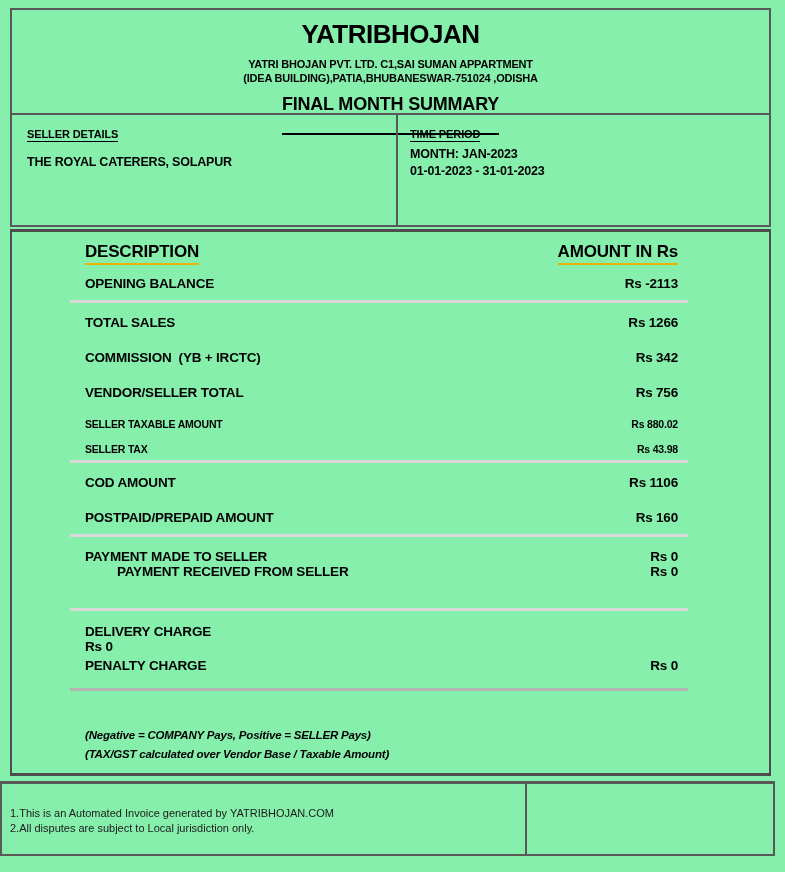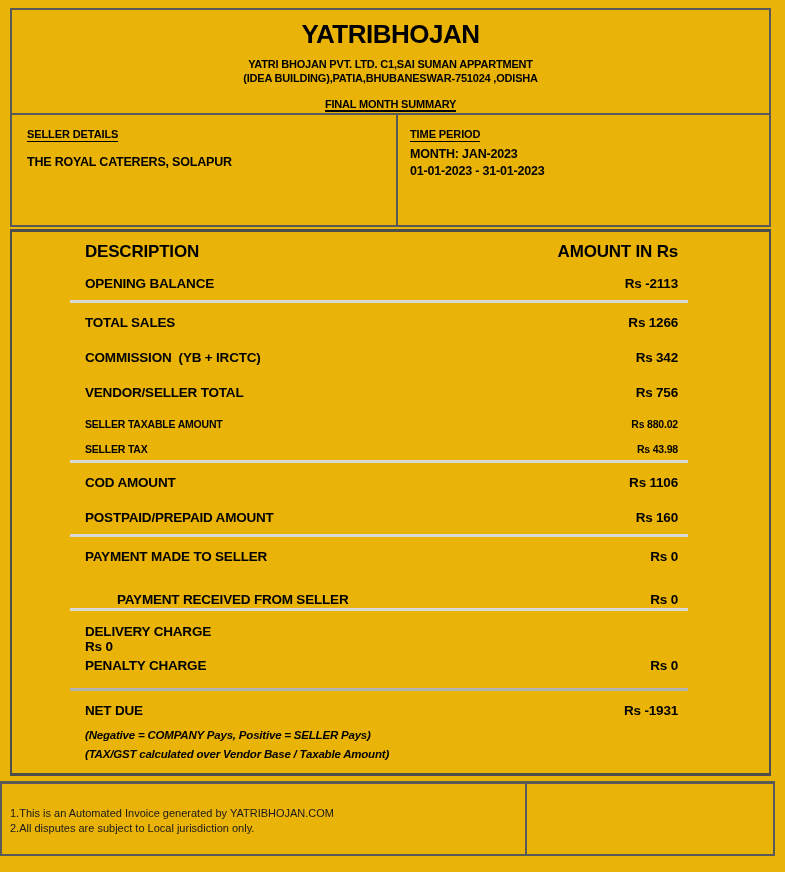--- a/index.html
+++ b/index.html
@@ -6,21 +6,21 @@
   html, body { background: #ffffff; }
   body {
     font-family: "Liberation Sans", sans-serif;
     color: #000000;
     width: 785px;
   }
   .page {
     position: relative;
     width: 785px;
     height: 872px;
-    background: #eab308;
+    background: #86efac;
     overflow: hidden;
   }
 
   
   .header-box {
     position: absolute;
     left: 10px; top: 8px;
     width: 761px; height: 107px;
     border: 2px solid #595959;
     text-align: center;
@@ -34,24 +34,24 @@
   .company-address {
     margin-top: 7px;
     font-size: 11px;
     font-weight: bold;
     line-height: 14px;
     letter-spacing: -0.2px;
   }
   .doc-title-wrap { margin-top: 9px; }
   .doc-title {
     display: inline-block;
-    font-size: 11px;
+    font-size: 18px;
     font-weight: bold;
     border-bottom: 2px solid #000;
-    padding-bottom: 0;
+    padding-bottom: 18px;
     letter-spacing: -0.2px;
   }
 
   
   .parties-row {
     position: absolute;
     left: 10px; top: 113px;
     width: 761px; height: 114px;
     display: flex;
   }
@@ -231,41 +231,37 @@
       <span class="row-label">POSTPAID/PREPAID AMOUNT</span>
       <span class="row-amount">Rs 160</span>
     </div>
     <div class="separator" style="top:302px;"></div>
 
     <div class="tbl-row" style="top:317px;">
       <span class="row-label">PAYMENT MADE TO SELLER</span>
       <span class="row-amount">Rs 0</span>
     </div>
 
-    <div class="tbl-row" style="top:360px;padding-left:32px;">
+    <div class="tbl-row" style="top:332px;padding-left:32px;">
       <span class="row-label">PAYMENT RECEIVED FROM SELLER</span>
       <span class="row-amount">Rs 0</span>
     </div>
     <div class="separator" style="top:376px;"></div>
 
     <div class="tbl-row" style="top:392px;flex-direction:column;">
       <span class="row-label">DELIVERY CHARGE</span>
       <span class="row-amount">Rs 0</span>
     </div>
 
     <div class="tbl-row" style="top:426px;">
       <span class="row-label">PENALTY CHARGE</span>
       <span class="row-amount">Rs 0</span>
     </div>
     <div class="separator dark" style="top:456px;"></div>
 
-    <div class="tbl-row" style="top:471px;">
-      <span class="row-label">NET DUE</span>
-      <span class="row-amount">Rs -1931</span>
-    </div>
 
     <div class="tbl-note" style="top:497px;">(Negative = COMPANY Pays, Positive = SELLER Pays)</div>
     <div class="tbl-note" style="top:516px;">(TAX/GST calculated over Vendor Base / Taxable Amount)</div>
   </div>
 
   <div class="footer-box">
     <div class="footer-divider"></div>
     <div class="footer-notes">
       <div>1.This is an Automated Invoice generated by YATRIBHOJAN.COM</div>
       <div>2.All disputes are subject to Local jurisdiction only.</div>

